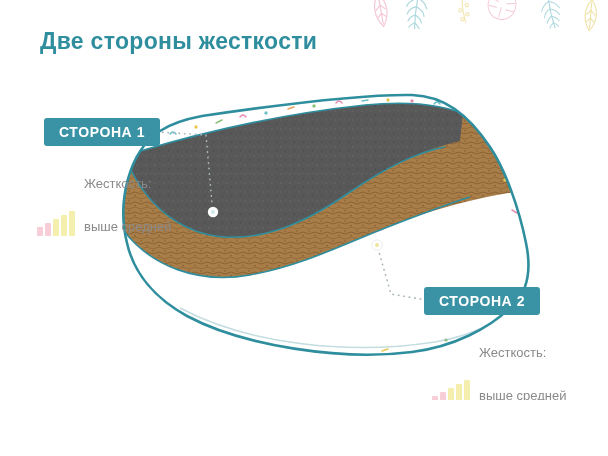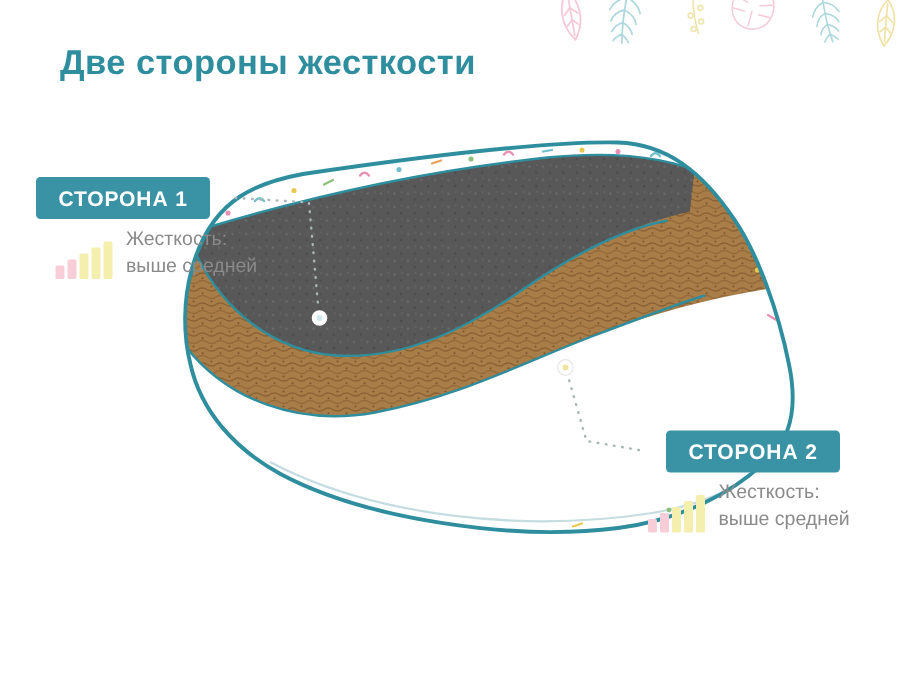--- a/index.html
+++ b/index.html
@@ -10,29 +10,29 @@
   .title{
     position:absolute;left:40px;top:28px;margin:0;
     font-size:23px;font-weight:bold;color:#2f8e9e;letter-spacing:.3px;
   }
   .stage{position:absolute;left:0;top:0;width:608px;height:456px;}
   .badge{
     position:absolute;background:#3a93a5;color:#ffffff;
     font-size:14px;font-weight:bold;letter-spacing:.6px;
     padding:6px 15px;border-radius:3px;white-space:nowrap;
   }
-  #badge1{left:24px;top:118px;}
-  #badge2{left:444px;top:287px;}
+  #badge1{left:44px;top:118px;}
+  #badge2{left:424px;top:287px;}
   .hardness{position:absolute;display:flex;align-items:flex-end;gap:9px;}
   #hard1{left:37px;top:150px;}
   #hard2{left:432px;top:319px;}
   .bars{display:flex;align-items:flex-end;gap:2px;height:26px;}
   .bars span{display:block;width:6px;border-radius:1px;}
   .htext{color:#8a8a8a;font-size:13px;line-height:1.4;}
-  .htext div{white-space:nowrap;}
+  .htext div{white-space:nowrap;margin-top:25px;}
 </style>
 </head>
 <body>
 
 <div class="canvas">
 
   <svg class="stage" viewBox="0 0 608 456" aria-hidden="true">
     <defs>
       <clipPath id="matClip">
         <path d="M 127 243 C 117 203 128 152 160 131 C 172 123 186 119 202 116

